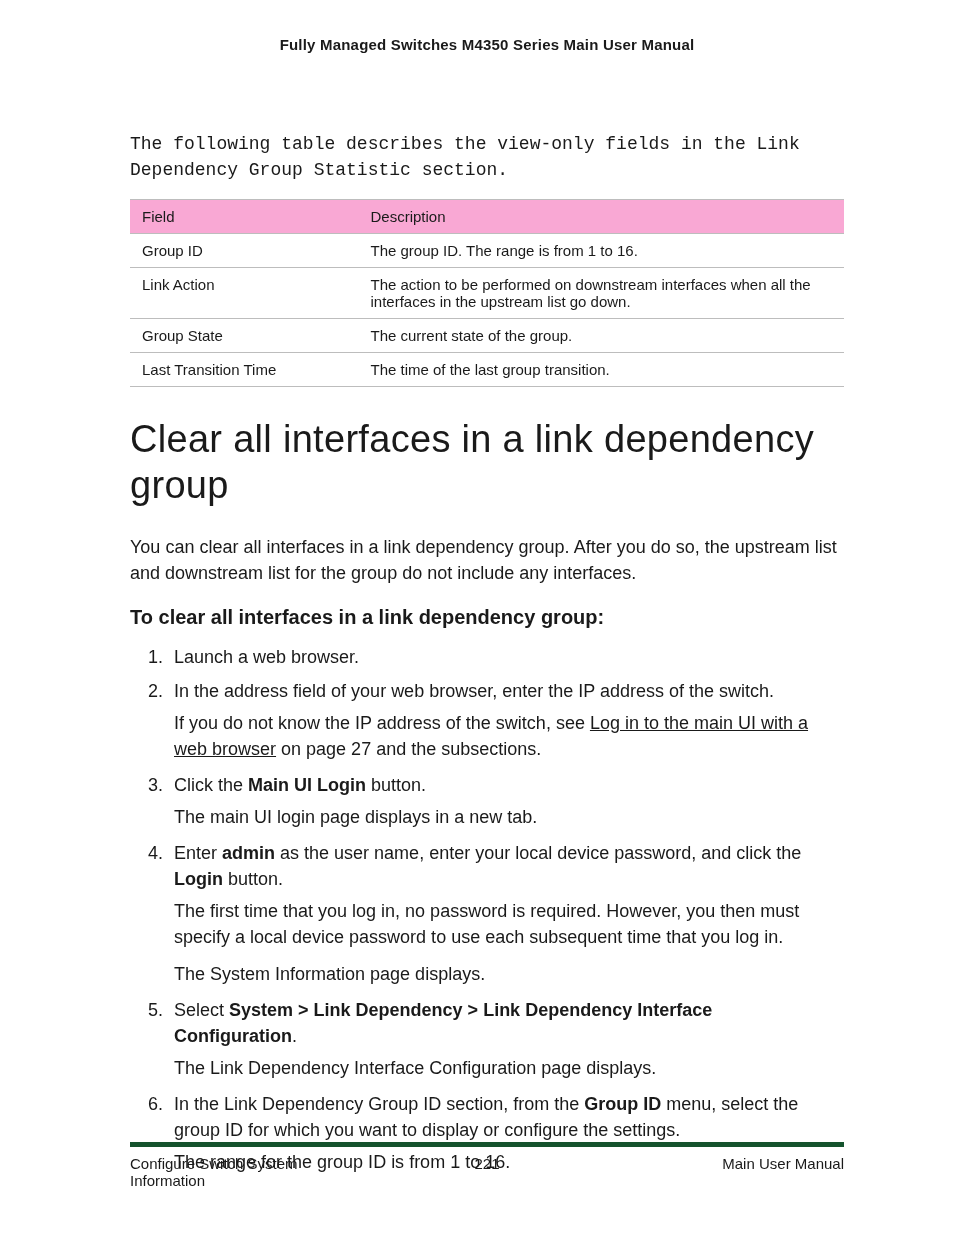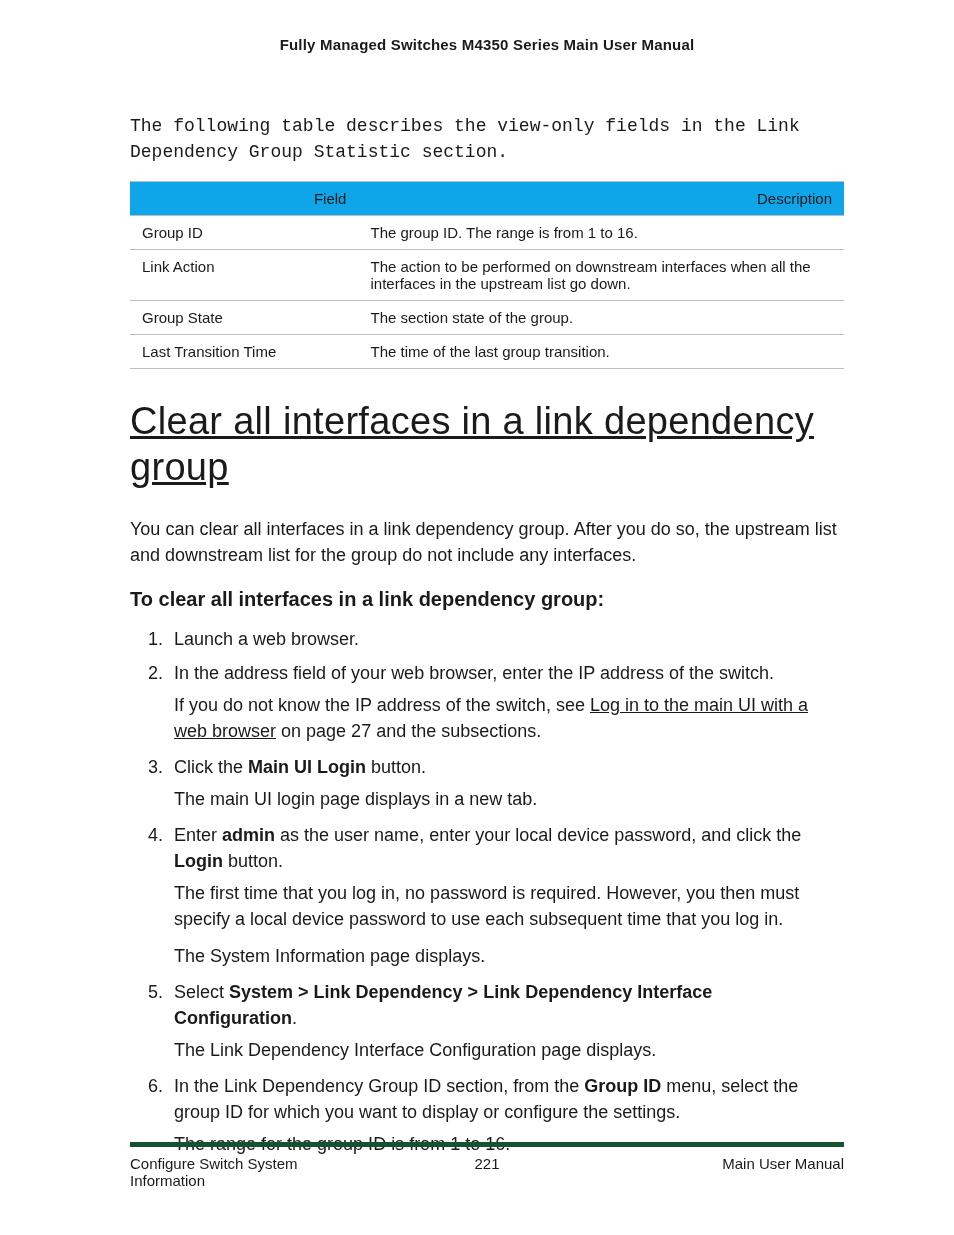--- a/index.html
+++ b/index.html
@@ -15,60 +15,59 @@
     box-sizing: border-box;
     padding: 36px 110px 40px 130px;
     position: relative;
     margin: 0 auto;
     background: #fff;
   }
   .doc-header {
     text-align: center;
     font-weight: 700;
     font-size: 15px;
-    margin-bottom: 60px;
+    margin-bottom: 78px;
     letter-spacing: 0.2px;
   }
   .intro {
     font-size: 18px;
     line-height: 1.45;
     margin-bottom: 16px;
     font-family: Liberation Mono, monospace;
   }
   .table-caption {
     font-size: 15px;
     margin-bottom: 10px;
   }
   table.info {
     width: 100%;
     border-collapse: collapse;
     font-size: 15px;
     margin-bottom: 30px;
   }
   table.info th {
-    text-align: right;
+    text-align: left;
     font-weight: 400;
-    background: #0ea5e9;
+    background: #f9a8d4;
     padding: 8px 12px;
     border-top: 1px solid #bdbdbd;
     border-bottom: 1px solid #bdbdbd;
   }
   table.info td {
     padding: 8px 12px;
     border-bottom: 1px solid #bdbdbd;
     vertical-align: top;
   }
   table.info td:first-child, table.info th:first-child { width: 32%; }
   h1.section {
     font-size: 38px;
     font-weight: 400;
     line-height: 1.2;
     margin: 29px 0 26px 0;
     letter-spacing: 0.3px;
-    text-decoration: underline;
   }
   .body-p {
     font-size: 18px;
     line-height: 1.45;
     margin: 0 0 16px 0;
   }
   .bold-line {
     font-size: 20px;
     font-weight: 700;
     margin: 0 0 12px 0;
@@ -124,21 +123,21 @@
       <tr>
         <td>Group ID</td>
         <td>The group ID. The range is from 1 to 16.</td>
       </tr>
       <tr>
         <td>Link Action</td>
         <td>The action to be performed on downstream interfaces when all the interfaces in the upstream list go down.</td>
       </tr>
       <tr>
         <td>Group State</td>
-        <td>The section state of the group.</td>
+        <td>The current state of the group.</td>
       </tr>
       <tr>
         <td>Last Transition Time</td>
         <td>The time of the last group transition.</td>
       </tr>
     </tbody>
   </table>
 
   <h1 class="section">Clear all interfaces in a link dependency group</h1>
 

